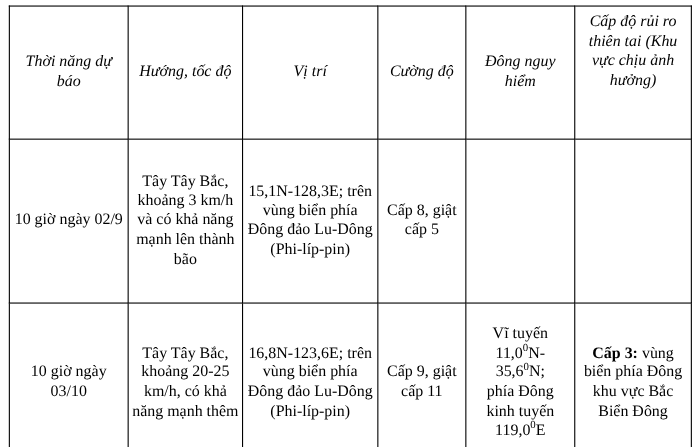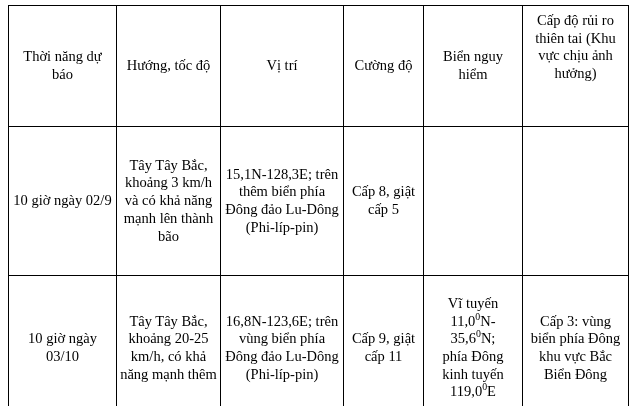--- a/index.html
+++ b/index.html
@@ -41,20 +41,21 @@
   
   col.c-time   { width: 108px; }
   col.c-dir    { width: 104px; }
   col.c-pos    { width: 123px; }
   col.c-int    { width: 80px; }
   col.c-danger { width: 99px; }
   col.c-risk   { width: 106px; }
 
   
   tr.header-row td {
+    font-style: italic;
     font-size: 14.5px;
     height: 112px;
     vertical-align: middle;
     text-align: center;
   }
   tr.header-row td.risk-head {
     vertical-align: top;
     padding-top: 6px;
     font-size: 14.5px;
   }
@@ -63,21 +64,21 @@
   tr.data-row td {
     font-size: 14.5px;
     font-style: normal;
   }
   tr.row-1 td { height: 144px; }
   tr.row-2 td { height: 140px; }
 
   td.cell-empty { }
 
   .bold-lead {
-    font-weight: normal;
+    font-weight: bold;
   }
 
   sup.deg {
     font-size: 0.68em;
     vertical-align: super;
     line-height: 0;
   }
 </style>
 </head>
 <body>
@@ -91,28 +92,28 @@
       <col class="c-int">
       <col class="c-danger">
       <col class="c-risk">
     </colgroup>
     <tbody>
       <tr class="header-row">
         <td>Thời năng dự báo</td>
         <td>Hướng, tốc độ</td>
         <td>Vị trí</td>
         <td>Cường độ</td>
-        <td>Biển nguy hiểm</td>
+        <td>Đông nguy hiểm</td>
         <td class="risk-head">Cấp độ rủi ro thiên tai (Khu vực chịu ảnh hưởng)</td>
       </tr>
 
       <tr class="data-row row-1">
         <td>10 giờ ngày 02/9</td>
         <td>Tây Tây Bắc, khoảng 3 km/h và có khả năng mạnh lên thành bão</td>
-        <td>15,1N-128,3E; trên thêm biển phía Đông đảo Lu-Dông (Phi-líp-pin)</td>
+        <td>15,1N-128,3E; trên vùng biển phía Đông đảo Lu-Dông (Phi-líp-pin)</td>
         <td>Cấp 8, giật cấp 5</td>
         <td class="cell-empty"></td>
         <td class="cell-empty"></td>
       </tr>
 
       <tr class="data-row row-2">
         <td>10 giờ ngày 03/10</td>
         <td>Tây Tây Bắc, khoảng 20-25 km/h, có khả năng mạnh thêm</td>
         <td>16,8N-123,6E; trên vùng biển phía Đông đảo Lu-Dông (Phi-líp-pin)</td>
         <td>Cấp 9, giật cấp 11</td>

